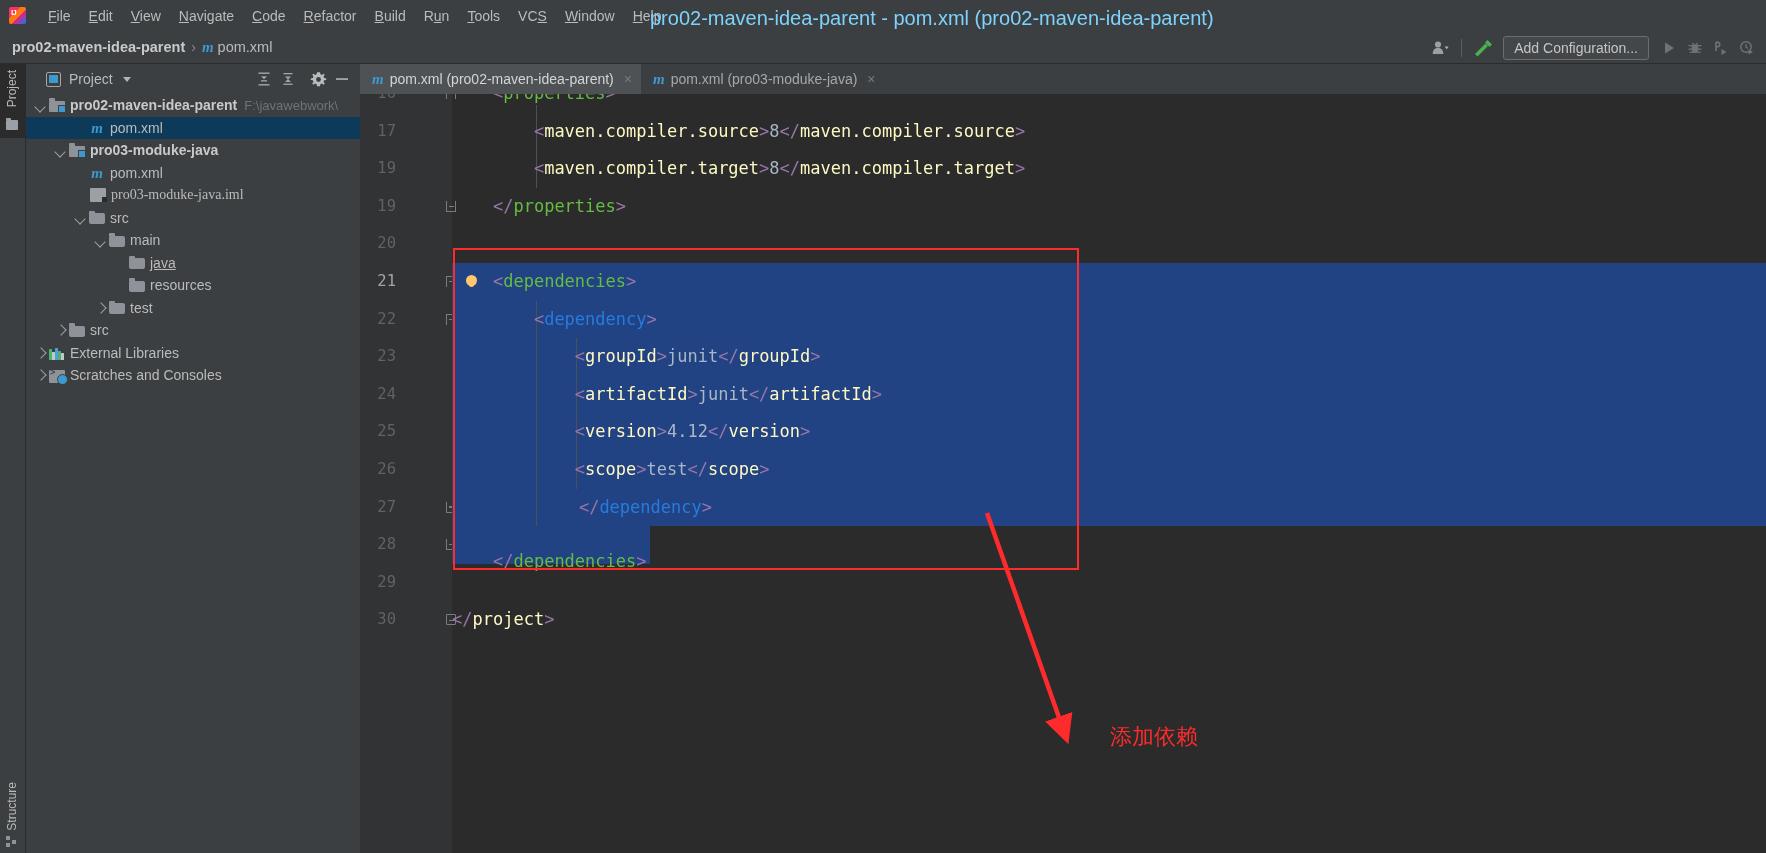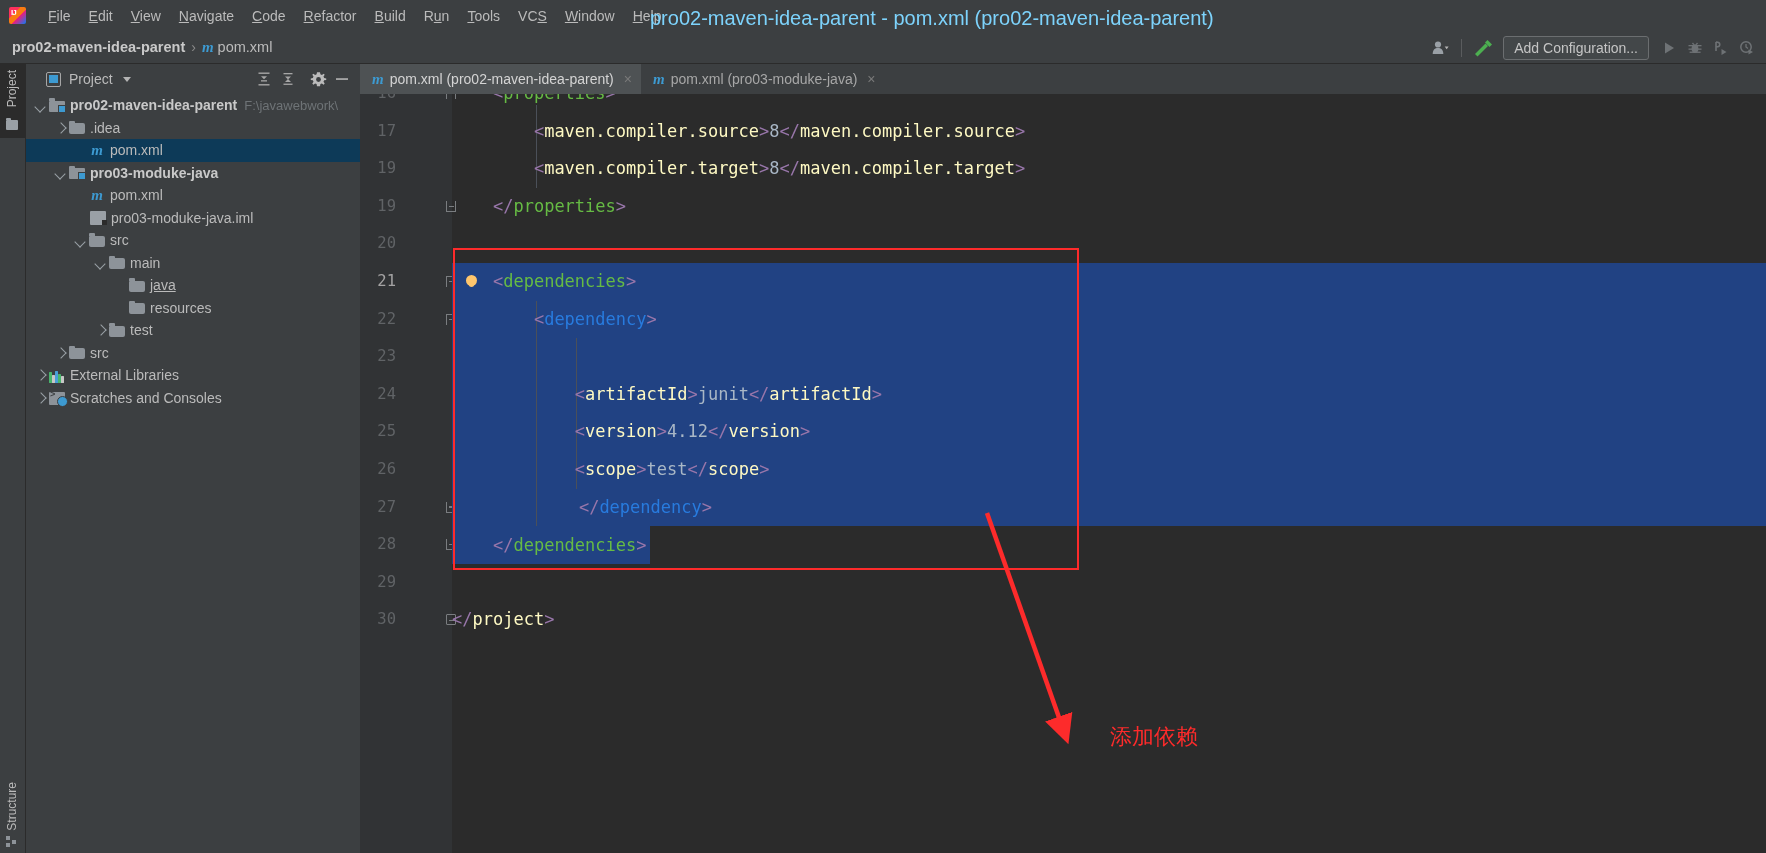--- a/index.html
+++ b/index.html
@@ -386,41 +386,36 @@
         </div>
       </div>
     </div>
     <div class="tree" id="tree">
         <div class="trow" style="padding-left: 8px;">
           <span class="twist down"></span>
           <span class="ico module"></span>
           <span class="tname bold">pro02-maven-idea-parent</span>
           <span class="tpath">F:\javawebwork\</span>
         </div>
-        <div class="trow" style="padding-left: 28px;">
-          <span class="twist right"></span>
-          <span class="ico folder"></span>
-          <span class="tname">.idea</span>
-        </div>
         <div class="trow selected" style="padding-left: 48px;">
           <span class="twist "></span>
           <span class="ico-m">m</span>
           <span class="tname">pom.xml</span>
         </div>
         <div class="trow" style="padding-left: 28px;">
           <span class="twist down"></span>
           <span class="ico module"></span>
           <span class="tname bold">pro03-moduke-java</span>
         </div>
         <div class="trow" style="padding-left: 48px;">
           <span class="twist "></span>
           <span class="ico-m">m</span>
           <span class="tname">pom.xml</span>
         </div>
-        <div class="trow" style="padding-left: 48px;">
+        <div class="trow" style="padding-left: 48px; font-family: Liberation Serif, serif;">
           <span class="twist "></span>
           <span class="ico iml"></span>
           <span class="tname">pro03-moduke-java.iml</span>
         </div>
         <div class="trow" style="padding-left: 48px;">
           <span class="twist down"></span>
           <span class="ico folder"></span>
           <span class="tname">src</span>
         </div>
         <div class="trow" style="padding-left: 68px;">
@@ -533,25 +528,26 @@
           <div class="indent-guide" style="left: 83.6px; top: 10.6px; height: 83.2px;"></div>
           <div class="cline" style="top: -19px;"><span class="txt">    </span><span class="brk">&lt;</span><span class="grn">properties</span><span class="brk">&gt;</span></div>
           <div class="cline" style="top: 18.6px;"><span class="txt">        </span><span class="brk">&lt;</span><span class="tag">maven.compiler.source</span><span class="brk">&gt;</span><span class="txt">8</span><span class="brk">&lt;/</span><span class="tag">maven.compiler.source</span><span class="brk">&gt;</span></div>
           <div class="cline" style="top: 56.2px;"><span class="txt">        </span><span class="brk">&lt;</span><span class="tag">maven.compiler.target</span><span class="brk">&gt;</span><span class="txt">8</span><span class="brk">&lt;/</span><span class="tag">maven.compiler.target</span><span class="brk">&gt;</span></div>
           <div class="cline" style="top: 93.8px;"><span class="txt">    </span><span class="brk">&lt;/</span><span class="grn">properties</span><span class="brk">&gt;</span></div>
           <div class="cline" style="top: 131.4px;"></div>
           <div class="cline curline" style="top: 169px; background: transparent;"></div>
           <div class="cline" style="top: 169px;"><span class="txt">    </span><span class="brk">&lt;</span><span class="grn">dependencies</span><span class="brk">&gt;</span></div>
           <div class="bulb" style="left: 14px; top: 181px;"></div>
           <div class="cline" style="top: 206.6px;"><span class="txt">        </span><span class="brk">&lt;</span><span class="blu">dependency</span><span class="brk">&gt;</span></div>
+          <div class="cline" style="top: 244.2px;"><span class="txt">            </span><span class="brk">&lt;</span><span class="tag">groupId</span><span class="brk">&gt;</span><span class="txt">junit</span><span class="brk">&lt;/</span><span class="tag">groupId</span><span class="brk">&gt;</span></div>
           <div class="cline" style="top: 281.8px;"><span class="txt">            </span><span class="brk">&lt;</span><span class="tag">artifactId</span><span class="brk">&gt;</span><span class="txt">junit</span><span class="brk">&lt;/</span><span class="tag">artifactId</span><span class="brk">&gt;</span></div>
           <div class="cline" style="top: 319.4px;"><span class="txt">            </span><span class="brk">&lt;</span><span class="tag">version</span><span class="brk">&gt;</span><span class="txt">4.12</span><span class="brk">&lt;/</span><span class="tag">version</span><span class="brk">&gt;</span></div>
           <div class="cline" style="top: 357px;"><span class="txt">            </span><span class="brk">&lt;</span><span class="tag">scope</span><span class="brk">&gt;</span><span class="txt">test</span><span class="brk">&lt;/</span><span class="tag">scope</span><span class="brk">&gt;</span></div>
           <div class="cline" style="top: 394.6px; margin-left: 45px;"><span class="txt">        </span><span class="brk">&lt;/</span><span class="blu">dependency</span><span class="brk">&gt;</span></div>
-          <div class="cline" style="top: 433px;"><span class="txt">    </span><span class="brk">&lt;/</span><span class="grn">dependencies</span><span class="brk">&gt;</span></div>
+          <div class="cline" style="top: 449px;"><span class="txt">    </span><span class="brk">&lt;/</span><span class="grn">dependencies</span><span class="brk">&gt;</span></div>
           <div class="cline" style="top: 469.8px;"></div>
           <div class="cline" style="top: 507.4px;"><span class="brk">&lt;/</span><span class="tag">project</span><span class="brk">&gt;</span></div>
         </div>
     </div>
   </div>
 
   <div class="anno-box" style="left:453px; top:248px; width:626px; height:322px;"></div>
 
   <svg class="anno-svg">
     <defs>

